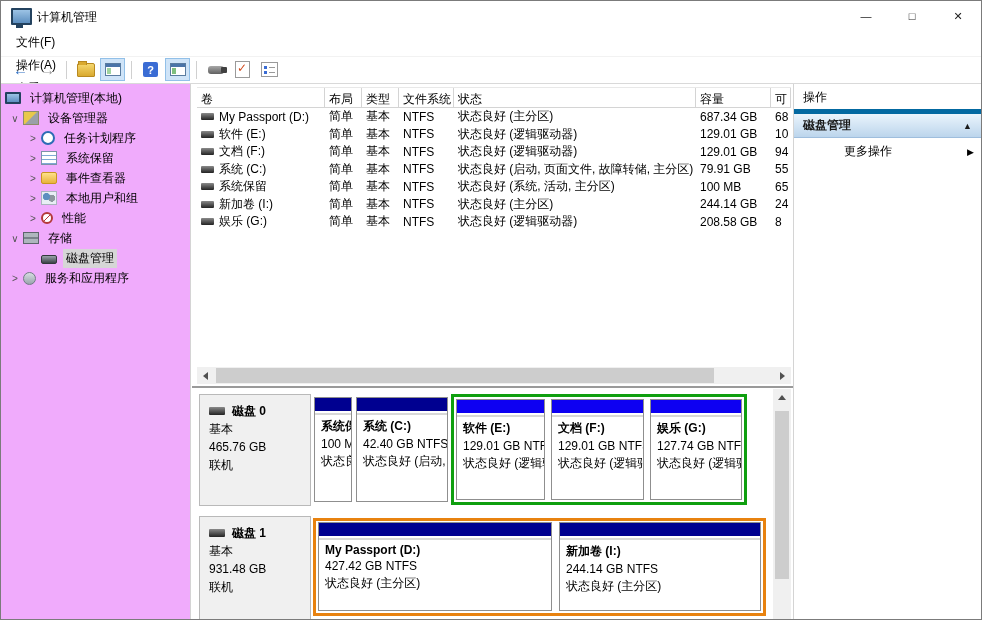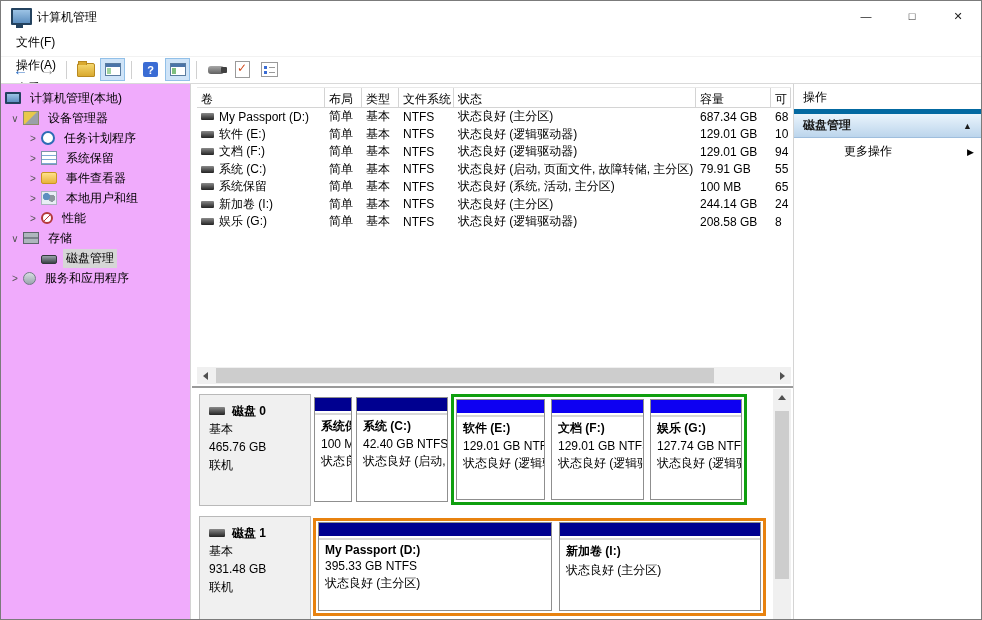--- a/index.html
+++ b/index.html
@@ -395,26 +395,27 @@
                 <span>磁盘 1</span>
               </div>
             <div>基本</div>
             <div>931.48 GB</div>
             <div>联机</div>
           </div>
           <div class="group orange" style="left:121px;top:2px;width:453px;height:98px;">
             <div class="part" style="left:2px;top:1px;width:234px;height:89px;">
               <div class="stripe navy"></div>
               <div class="pname">My Passport  (D:)</div>
-              <div class="pline">395.33 GB NTFS</div>
+              <div class="pline">427.42 GB NTFS</div>
               <div class="pline">状态良好 (主分区)</div>
             </div>
             <div class="part" style="left:243px;top:1px;width:202px;height:89px;">
               <div class="stripe navy"></div>
               <div class="pname">新加卷  (I:)</div>
+              <div class="pline">244.14 GB NTFS</div>
               <div class="pline">状态良好 (主分区)</div>
             </div>
           </div>
         </div>
 
         <div class="vscroll">
           <div class="varrow">
               <span class="tri-u"></span>
             </div>
           <div class="vthumb"></div>

